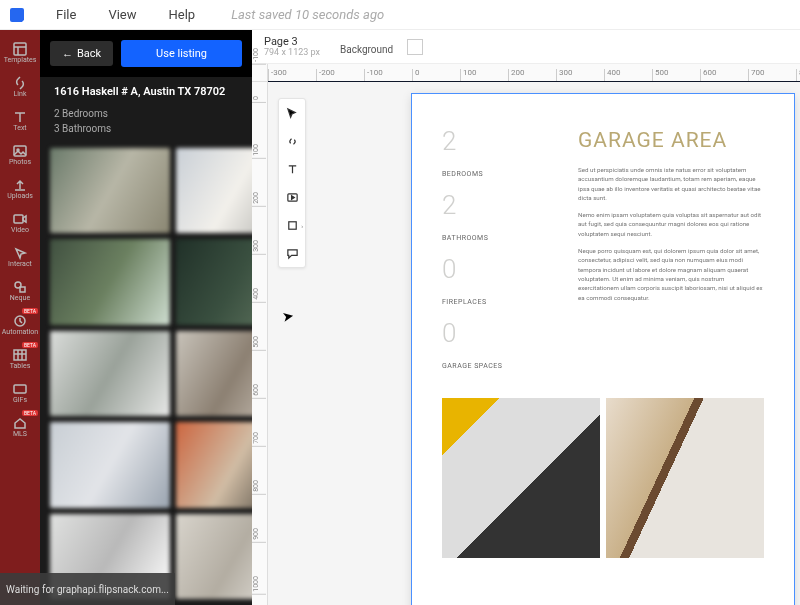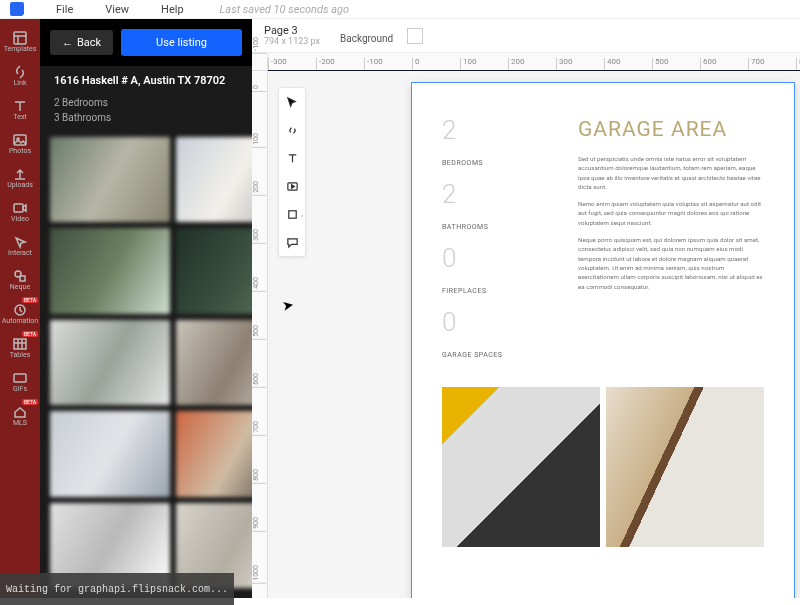--- a/index.html
+++ b/index.html
@@ -1,19 +1,19 @@
 <!DOCTYPE html>
 <html><head>
 <meta charset="utf-8">
 <style>
   * { margin: 0; padding: 0; box-sizing: border-box; font-family: -apple-system, BlinkMacSystemFont, "Segoe UI", Roboto, sans-serif; }
   body { width: 800px; height: 605px; overflow: hidden; background: #fff; position: relative; }
 
   
-  .topbar { height: 19px; background: #fff; border-bottom: 1px solid #eee; display: flex; align-items: center; padding: 0 10px; gap: 32px; font-size: 11px; color: #444; }
+  .topbar { height: 30px; background: #fff; border-bottom: 1px solid #eee; display: flex; align-items: center; padding: 0 10px; gap: 32px; font-size: 13px; color: #444; }
   .topbar .logo { width: 14px; height: 14px; background: #2567f0; border-radius: 2px; position: relative; }
   .topbar .logo::after { content:""; position:absolute; right:-2px; bottom:-2px; width:0;height:0; border-left:6px solid transparent; border-bottom:6px solid #fff; }
   .topbar .menu-item { cursor: pointer; }
   .topbar .saved { color: #aaa; font-style: italic; margin-left: 4px; }
 
   .main { display: flex; height: calc(100% - 26px); }
 
   
   .rail { width: 40px; background: #7f1d1d; display: flex; flex-direction: column; align-items: center; padding-top: 6px; gap: 0; }
   .rail-item { width: 40px; height: 34px; display:flex; flex-direction:column; align-items:center; justify-content:center; color:#bbb; font-size:7px; cursor:pointer; position:relative; }
@@ -78,21 +78,21 @@
   .living p { font-size:6.2px; color:#777; line-height:1.5; margin-bottom:8px;}
   .photo-row { margin-top:28px; display:flex; gap:6px; height:160px;}
   .ph { flex:1; background:#ccc; }
   .ph1{background:linear-gradient(135deg,#e8b400 0%,#e8b400 18%,#ddd 18%,#ddd 55%,#333 55%,#333 100%);}  
   .ph2{background:linear-gradient(115deg,#e8dccc 0%, #c9b088 38%, #6b4a30 38%, #6b4a30 42%, #e8e4de 42%, #e8e4de 100%);}  
 
   
   .cursor { position:absolute; top:278px; left:30px; font-size:14px; color:#000; transform:rotate(-10deg); pointer-events:none;}
 
   
-  .status { position:absolute; bottom:0; left:0; height:32px; background:rgba(60,60,60,.9); color:#ddd; font-size:10px; padding:16px 6px; display:flex; align-items:center;font-family:Liberation Mono, monospace;}
+  .status { position:absolute; bottom:0; left:0; height:32px; background:rgba(60,60,60,.9); color:#ddd; font-size:10px; padding:16px 6px; display:flex; align-items:center;}
 </style>
 </head>
 <body>
 
 <div class="topbar">
   <div class="logo"></div>
   <span class="menu-item">File</span>
   <span class="menu-item">View</span>
   <span class="menu-item">Help</span>
   <span class="saved">Last saved 10 seconds ago</span>

